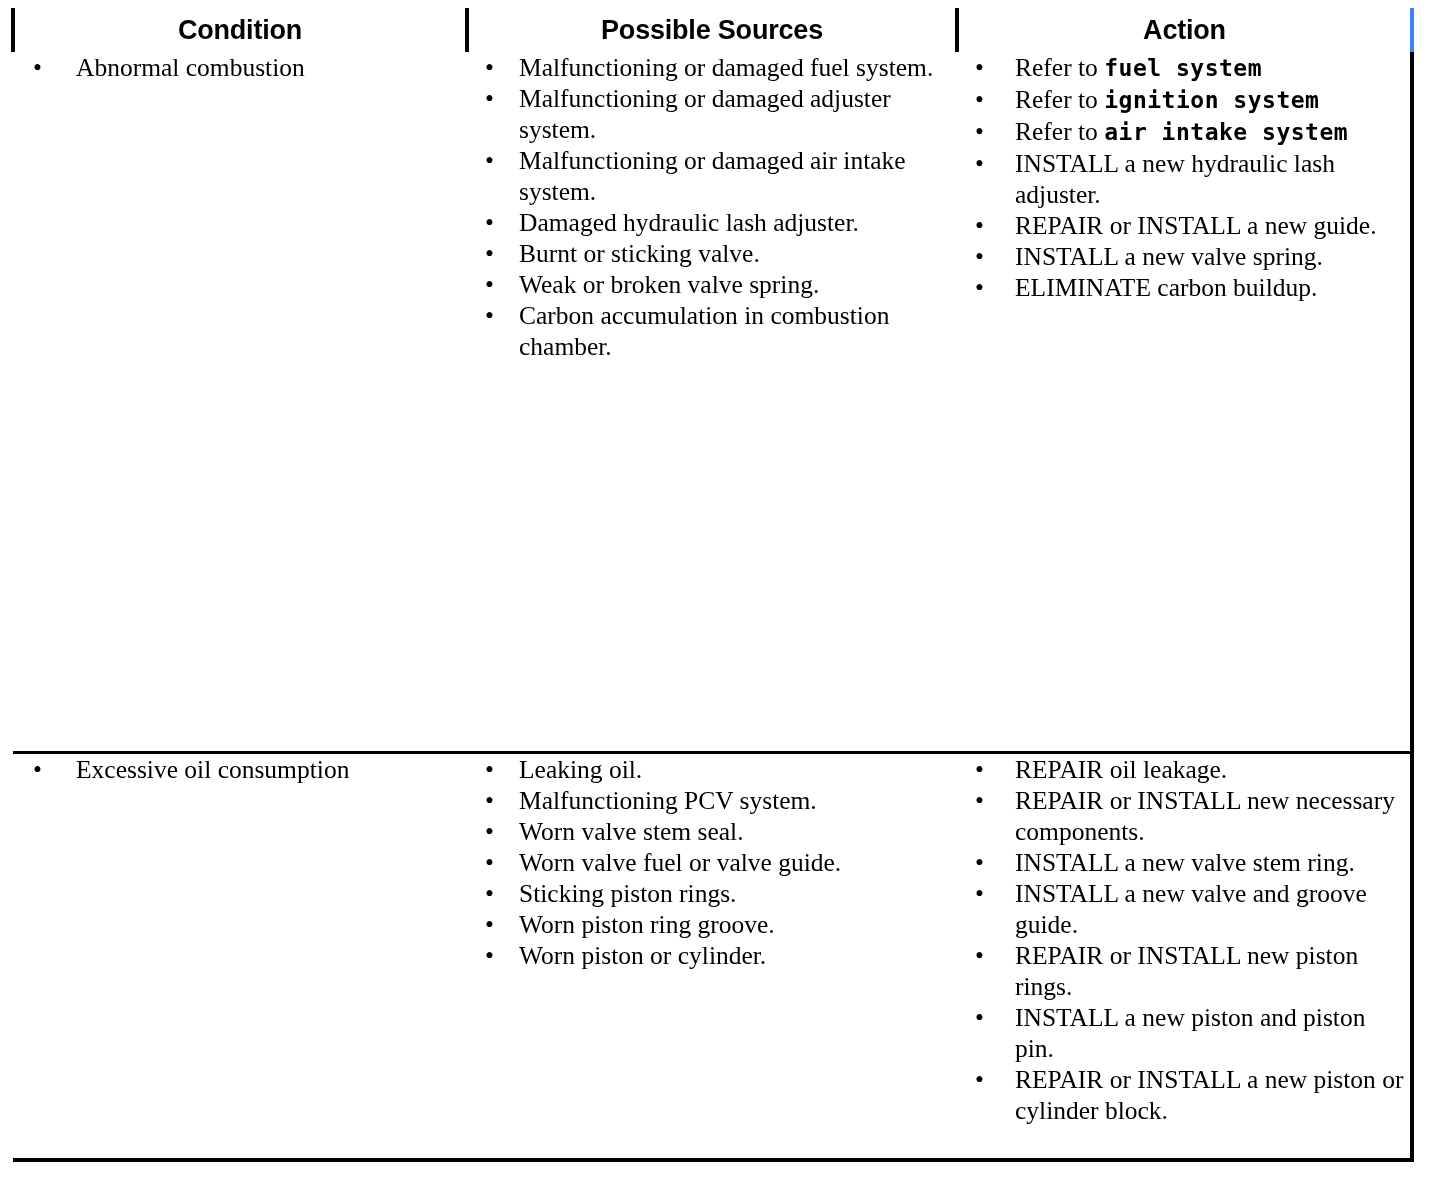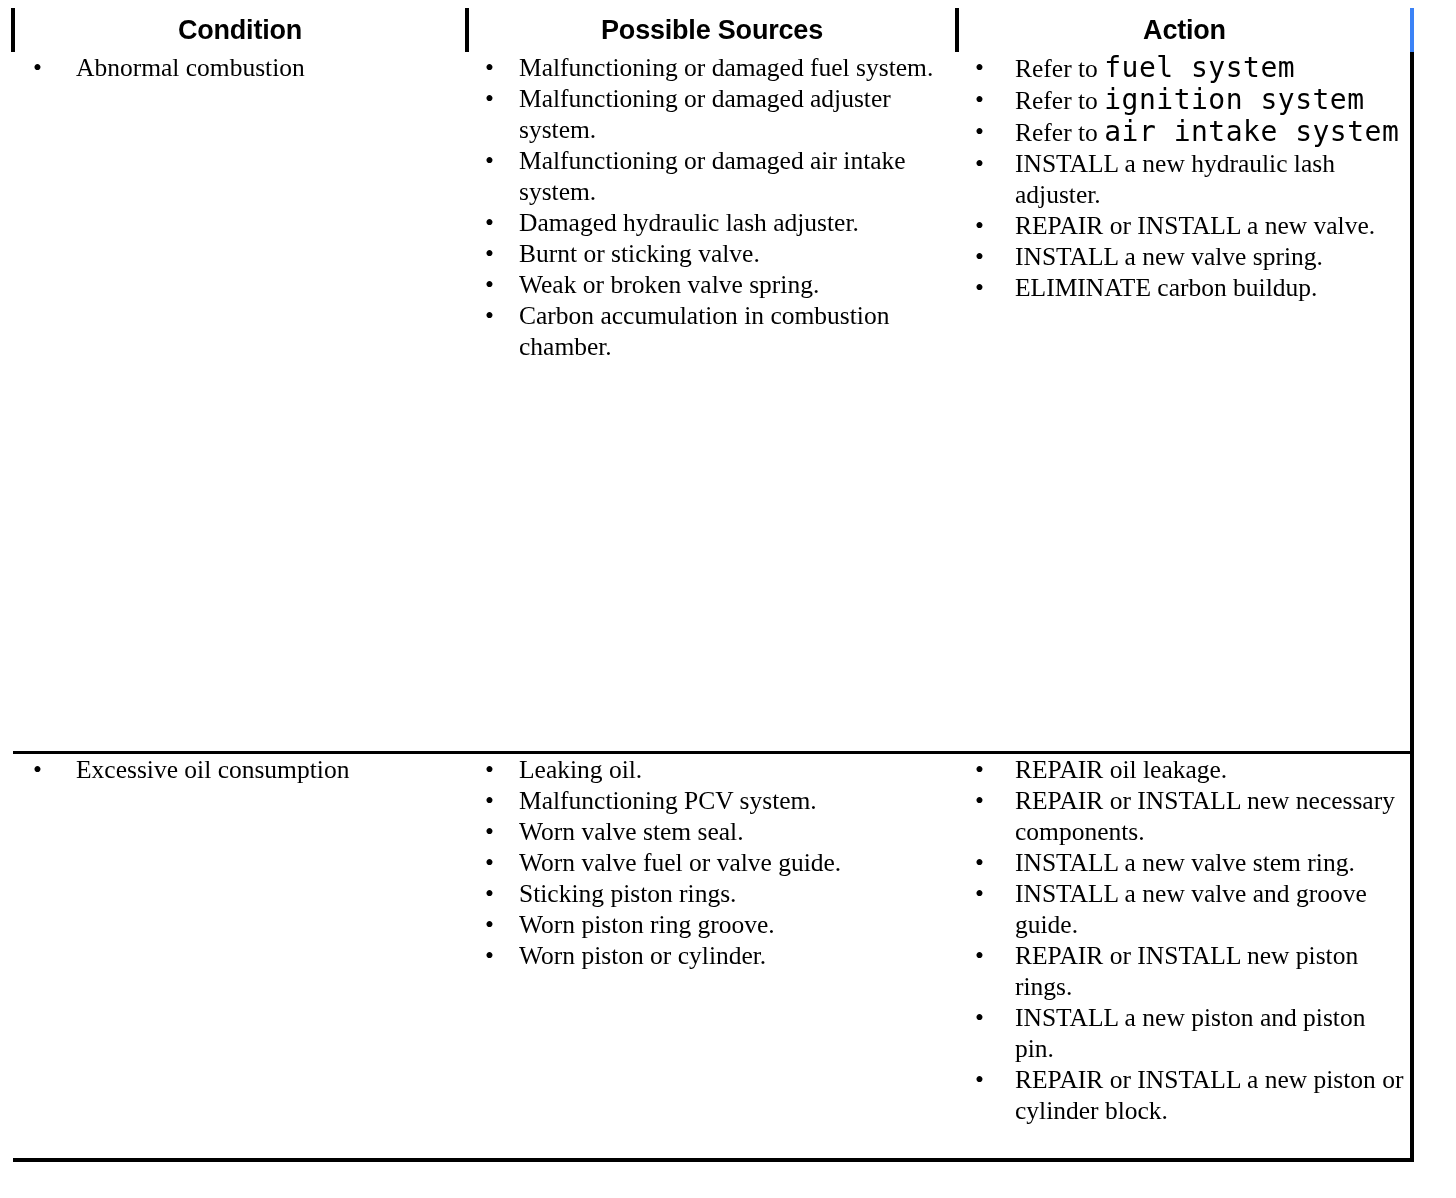--- a/index.html
+++ b/index.html
@@ -102,22 +102,22 @@
   .col-cond ul.blist > li { padding-left: 63px; }
   .col-cond ul.blist > li .bullet { left: 20px; }
 
   
   .col-act ul.blist > li { padding-left: 58px; }
   .col-act ul.blist > li .bullet { left: 18px; }
 
   
   .mono {
     font-family: "DejaVu Sans Mono", "Liberation Mono", monospace;
-    font-weight: normal;
-    font-size: 28px;
+    font-weight: bold;
+    font-size: 23px;
     letter-spacing: 0.5px;
   }
   .refline { white-space: nowrap; }
 </style>
 </head>
 <body>
 
 <div class="page">
 
   <table class="tbl">
@@ -191,21 +191,21 @@
             <li class="gap-xl">
               <span class="bullet">•</span>
               <span class="txt refline"><span>Refer to </span><span class="mono">air intake system</span></span>
             </li>
             <li class="gap-xl">
               <span class="bullet">•</span>
               <span class="txt">INSTALL a new hydraulic lash adjuster.</span>
             </li>
             <li class="gap-sm">
               <span class="bullet">•</span>
-              <span class="txt">REPAIR or INSTALL a new valve.</span>
+              <span class="txt">REPAIR or INSTALL a new guide.</span>
             </li>
             <li class="gap-sm">
               <span class="bullet">•</span>
               <span class="txt">INSTALL a new valve spring.</span>
             </li>
             <li class="gap-sm">
               <span class="bullet">•</span>
               <span class="txt">ELIMINATE carbon buildup.</span>
             </li>
           </ul>

